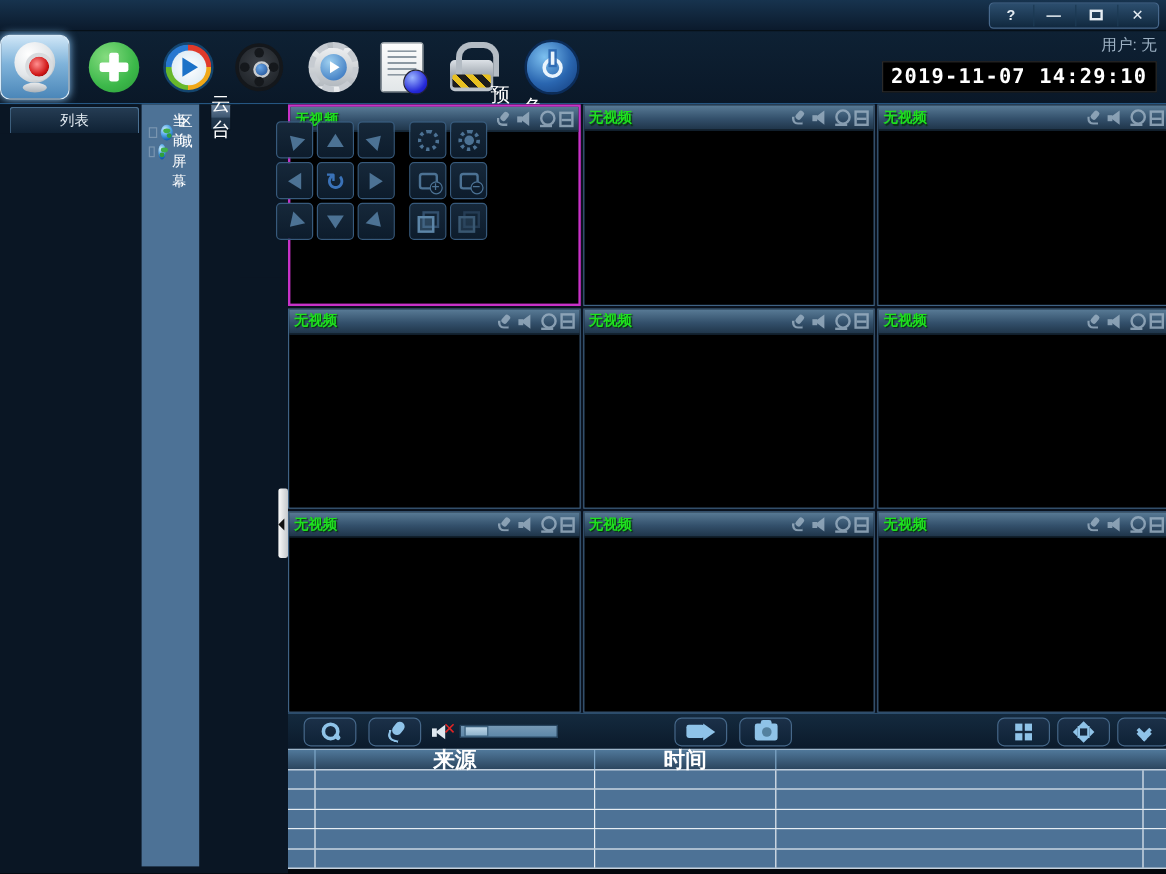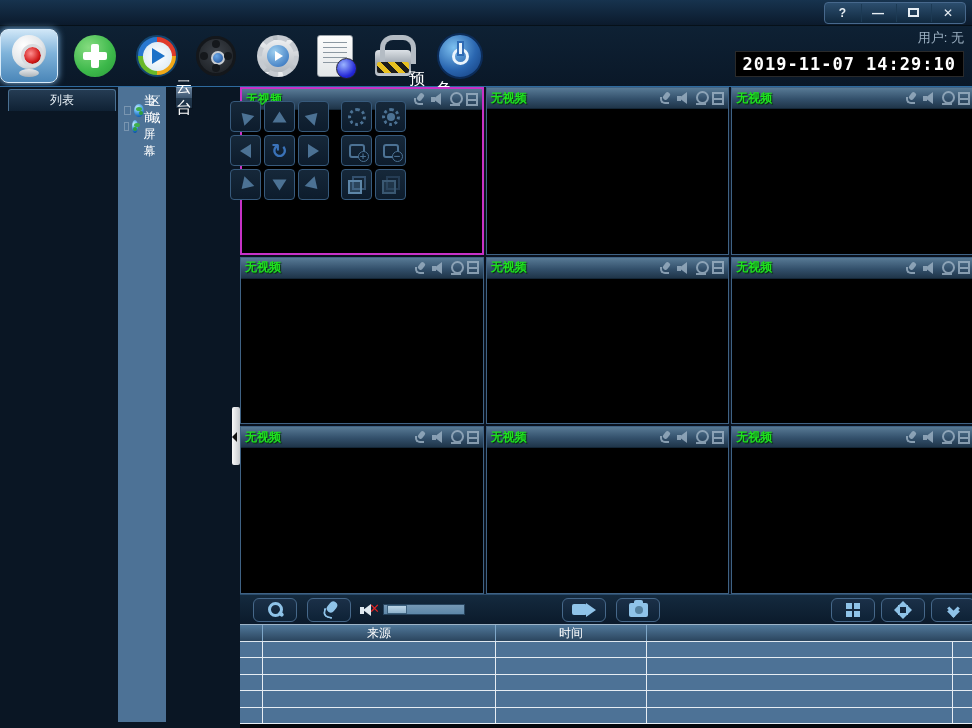--- a/index.html
+++ b/index.html
@@ -186,21 +186,21 @@
   .fs .al{left:-3px;top:6px;border-right-color:#8fc3e8}
   .fs .ar{right:-3px;top:6px;border-left-color:#8fc3e8}
   .chev i{display:block;width:9px;height:9px;border-right:3px solid #8fc3e8;border-bottom:3px solid #8fc3e8;transform:rotate(45deg)}
   .chev i+i{margin-top:-6px}
   .ml-rec{margin-left:97px}.ml-snap{margin-left:10px}.ml-grid{margin-left:171px}.ml-6{margin-left:6px}.ml-10{margin-left:10px}
 
   
   .etable{height:100px;margin-bottom:4px;display:flex;flex-direction:column;background:#4d7296}
   .t-head{height:18px;display:flex;background:linear-gradient(#50789a,#2b455e);
     border-top:1px solid #9db4c8;border-bottom:1px solid #dfe8f0}
-  .th{display:flex;align-items:center;justify-content:center;color:#fff;font-weight:normal;font-size:12px;
+  .th{display:flex;align-items:center;justify-content:center;color:#fff;font-weight:bold;font-size:18px;
     border-right:1px solid #7fa7c8}
   .t-body{flex:1;display:flex;flex-direction:column}
   .t-row{flex:1;display:flex;border-bottom:1px solid #e6edf3}
   .td{border-right:1px solid #e6edf3}
   .c0{width:23px}.c1{width:233px}.c2{width:151px}.c3{width:306px}.c4{flex:1;border-right:none}
 </style>
 </head>
 <body>
 
 <div class="window">

